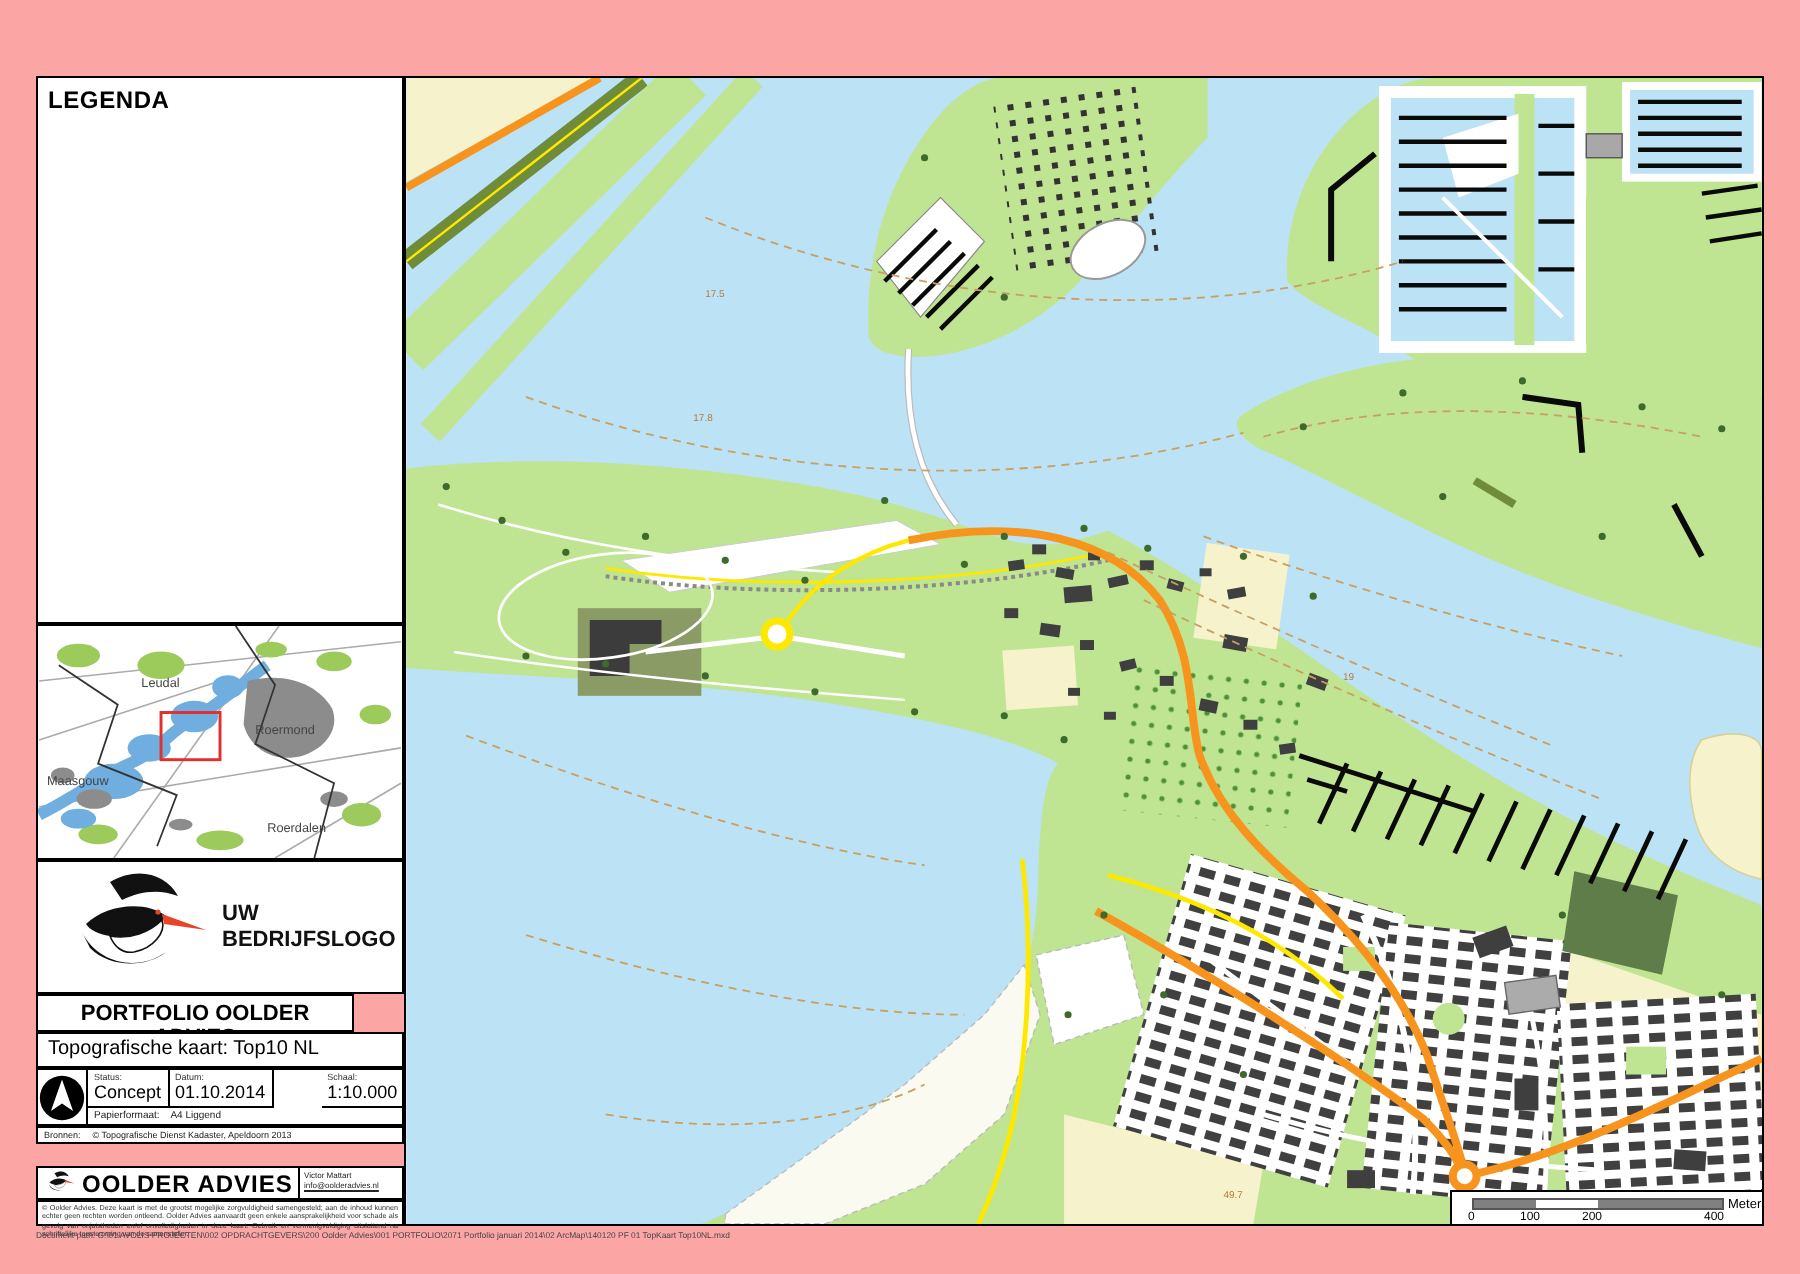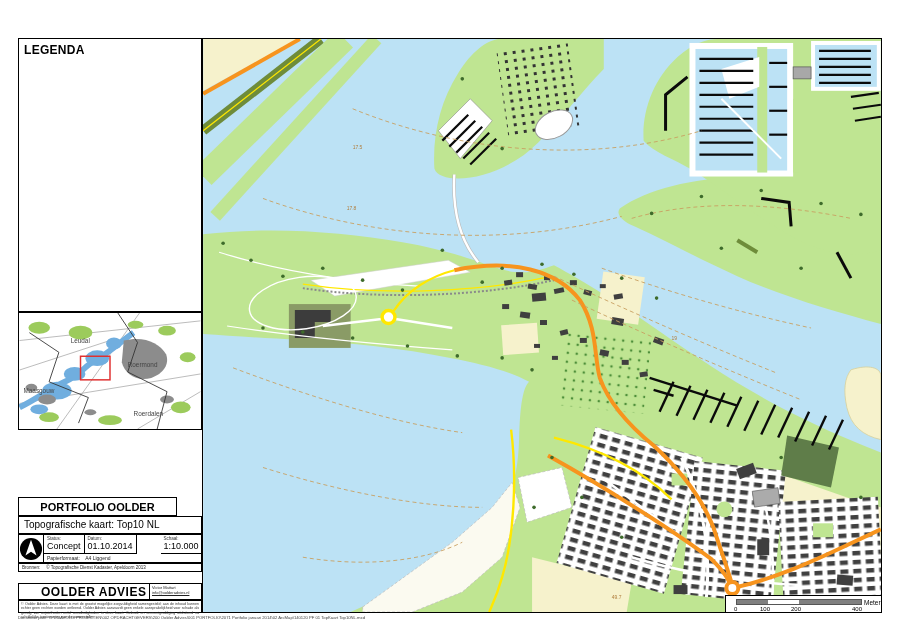--- a/index.html
+++ b/index.html
@@ -1,16 +1,16 @@
 <!DOCTYPE html>
 <html><head>
 <meta charset="utf-8">
 <style>
   html,body{margin:0;padding:0;background:#e8e8e8;}
-  #page{position:relative;width:900px;height:637px;background:#ffffff;
+  #page{position:relative;width:900px;height:637px;background:#fca5a5;
         font-family:"Liberation Sans",sans-serif;overflow:hidden;}
   .box{position:absolute;background:#fff;border:1px solid #000;box-sizing:border-box;}
   .legend-title{font-size:12px;font-weight:bold;letter-spacing:.3px;padding:4px 5px;color:#000;}
   .logo-wrap{display:flex;align-items:center;height:100%;}
   .logo-text{font-size:11px;font-weight:bold;line-height:1.15;color:#111;}
   .title-main{font-size:11px;font-weight:bold;padding:3px 5px;color:#000;}
   .subtitle{font-size:10px;padding:2px 5px;color:#000;}
   .info-grid{position:absolute;inset:0;display:flex;}
   .arrow-cell{width:36px;border-right:1px solid #000;display:flex;align-items:center;justify-content:center;}
   .info-cols{flex:1;display:flex;flex-direction:column;}
@@ -89,20 +89,41 @@
       <rect x="62" y="44" width="30" height="24" fill="none" stroke="#E03030" stroke-width="1.5"></rect>
       <g fill="#444444" font-size="6.5">
         <text x="52" y="31">Leudal</text>
         <text x="110" y="55">Roermond</text>
         <text x="4" y="81">Maasgouw</text>
         <text x="116" y="105">Roerdalen</text>
       </g>
     </svg>
   </div>
 
+  <div class="box" style="left:18px;top:430px;width:184px;height:67px;">
+    <div class="logo-wrap">
+      <svg width="86" height="58" viewBox="0 0 86 58" style="margin-left:6px">
+        <defs>
+          <g id="birdlogo">
+            <path d="M30,6 C44,-2 58,2 64,13 C54,9 44,11 36,15 Z" fill="#111111"></path>
+            <path d="M18,27 C28,17 48,15 58,23 C52,31 40,35 30,33 C24,32 20,30 18,27 Z" fill="#111111"></path>
+            <path d="M30,33 C40,35 50,31 56,25 C58,31 52,39 42,41 C36,42 32,38 30,33 Z" fill="#ffffff" stroke="#111111" stroke-width="0.8"></path>
+            <path d="M16,31 C24,47 44,51 58,41 C48,49 30,49 20,39 Z" fill="#111111"></path>
+            <path d="M56,22 L78,30 L57,27 Z" fill="#E8442A"></path>
+            <circle cx="54" cy="21" r="1.3" fill="#E8442A"></circle>
+          </g>
+        </defs>
+        <use href="#birdlogo"></use>
+      </svg>
+      <div class="logo-text">
+        <div>UW</div>
+        <div>BEDRIJFSLOGO</div>
+      </div>
+    </div>
+  </div>
 
   <div class="box" style="left:18px;top:497px;width:159px;height:19px;text-align:center;">
     <div class="title-main">PORTFOLIO OOLDER ADVIES</div>
   </div>
   <div class="box" style="left:18px;top:516px;width:184px;height:18px;">
     <div class="subtitle">Topografische kaart: Top10 NL</div>
   </div>
 
   <div class="box" style="left:18px;top:534px;width:184px;height:29px;">
     <div class="info-grid">

